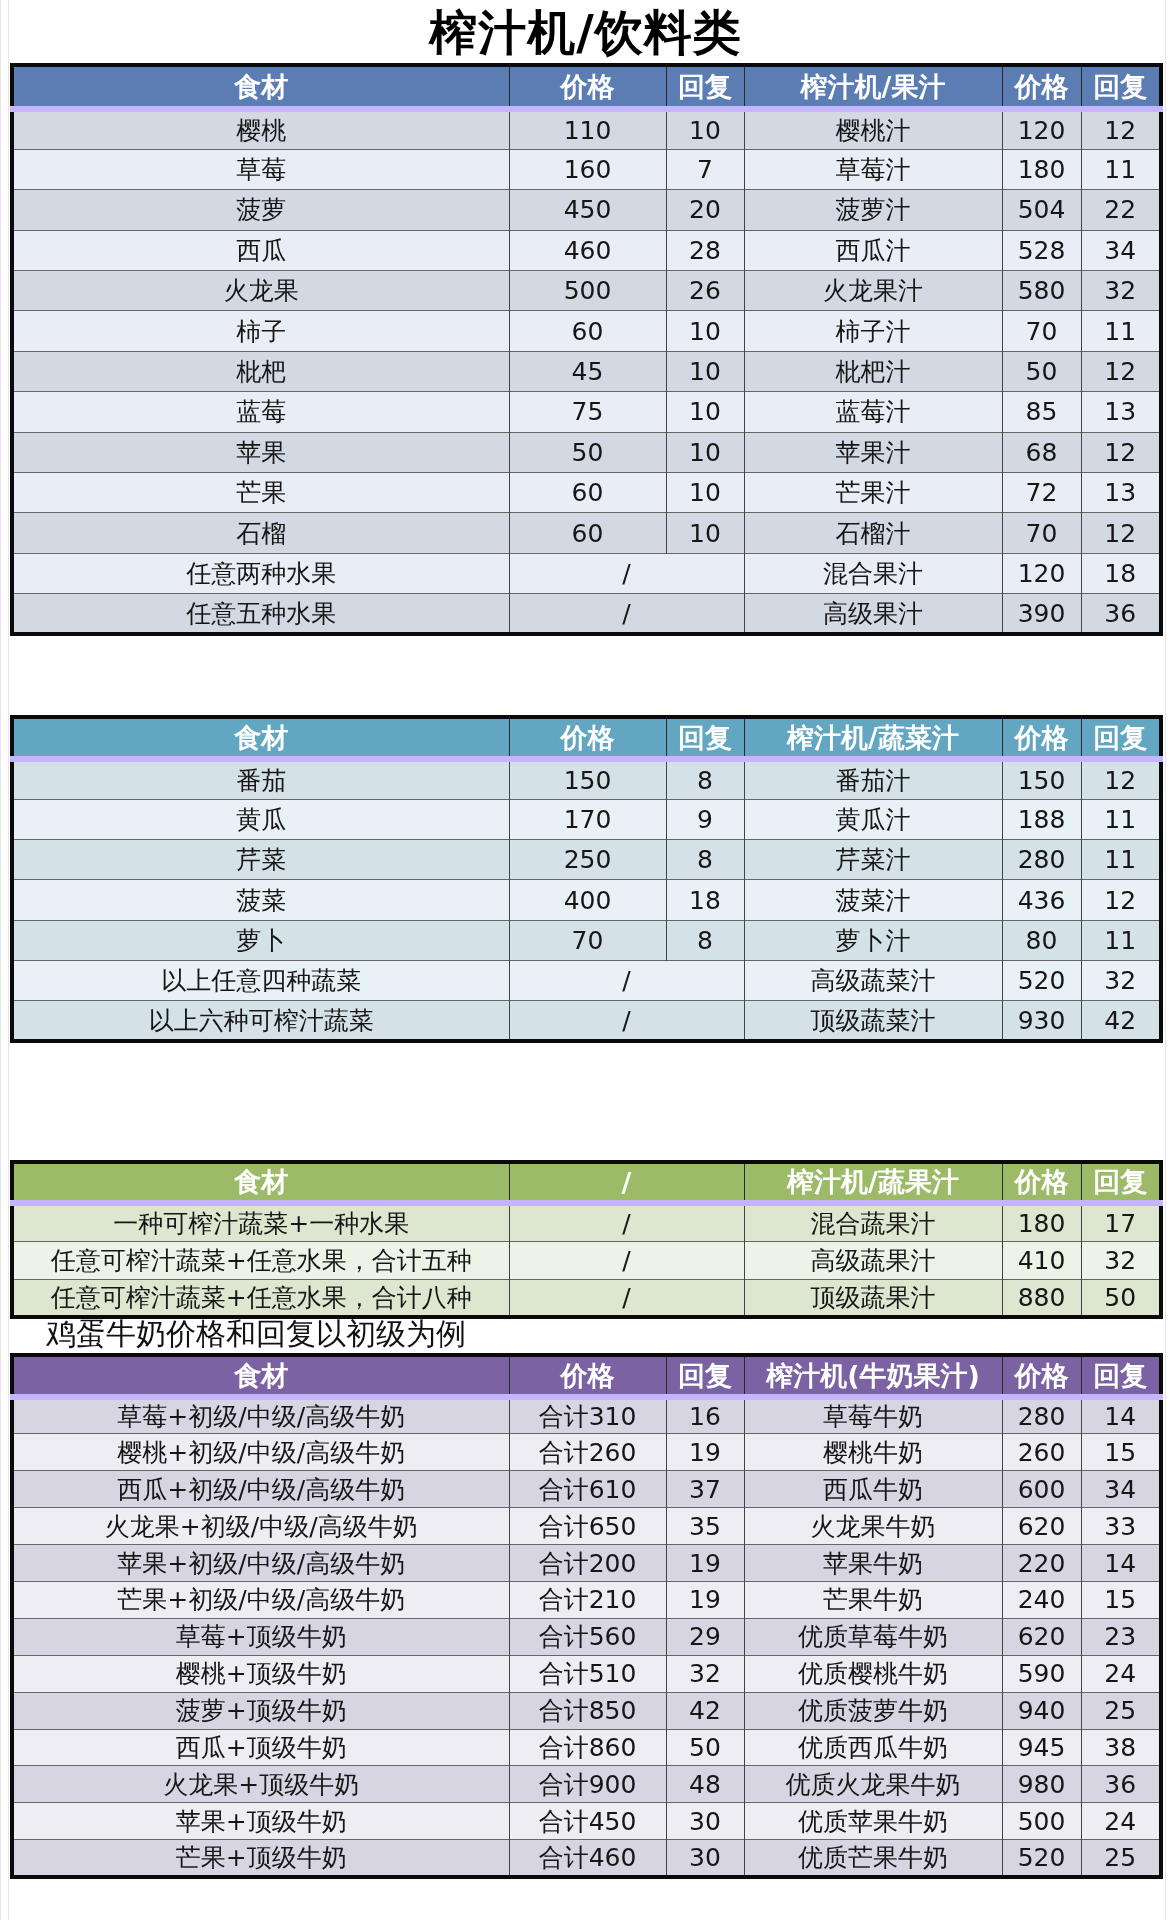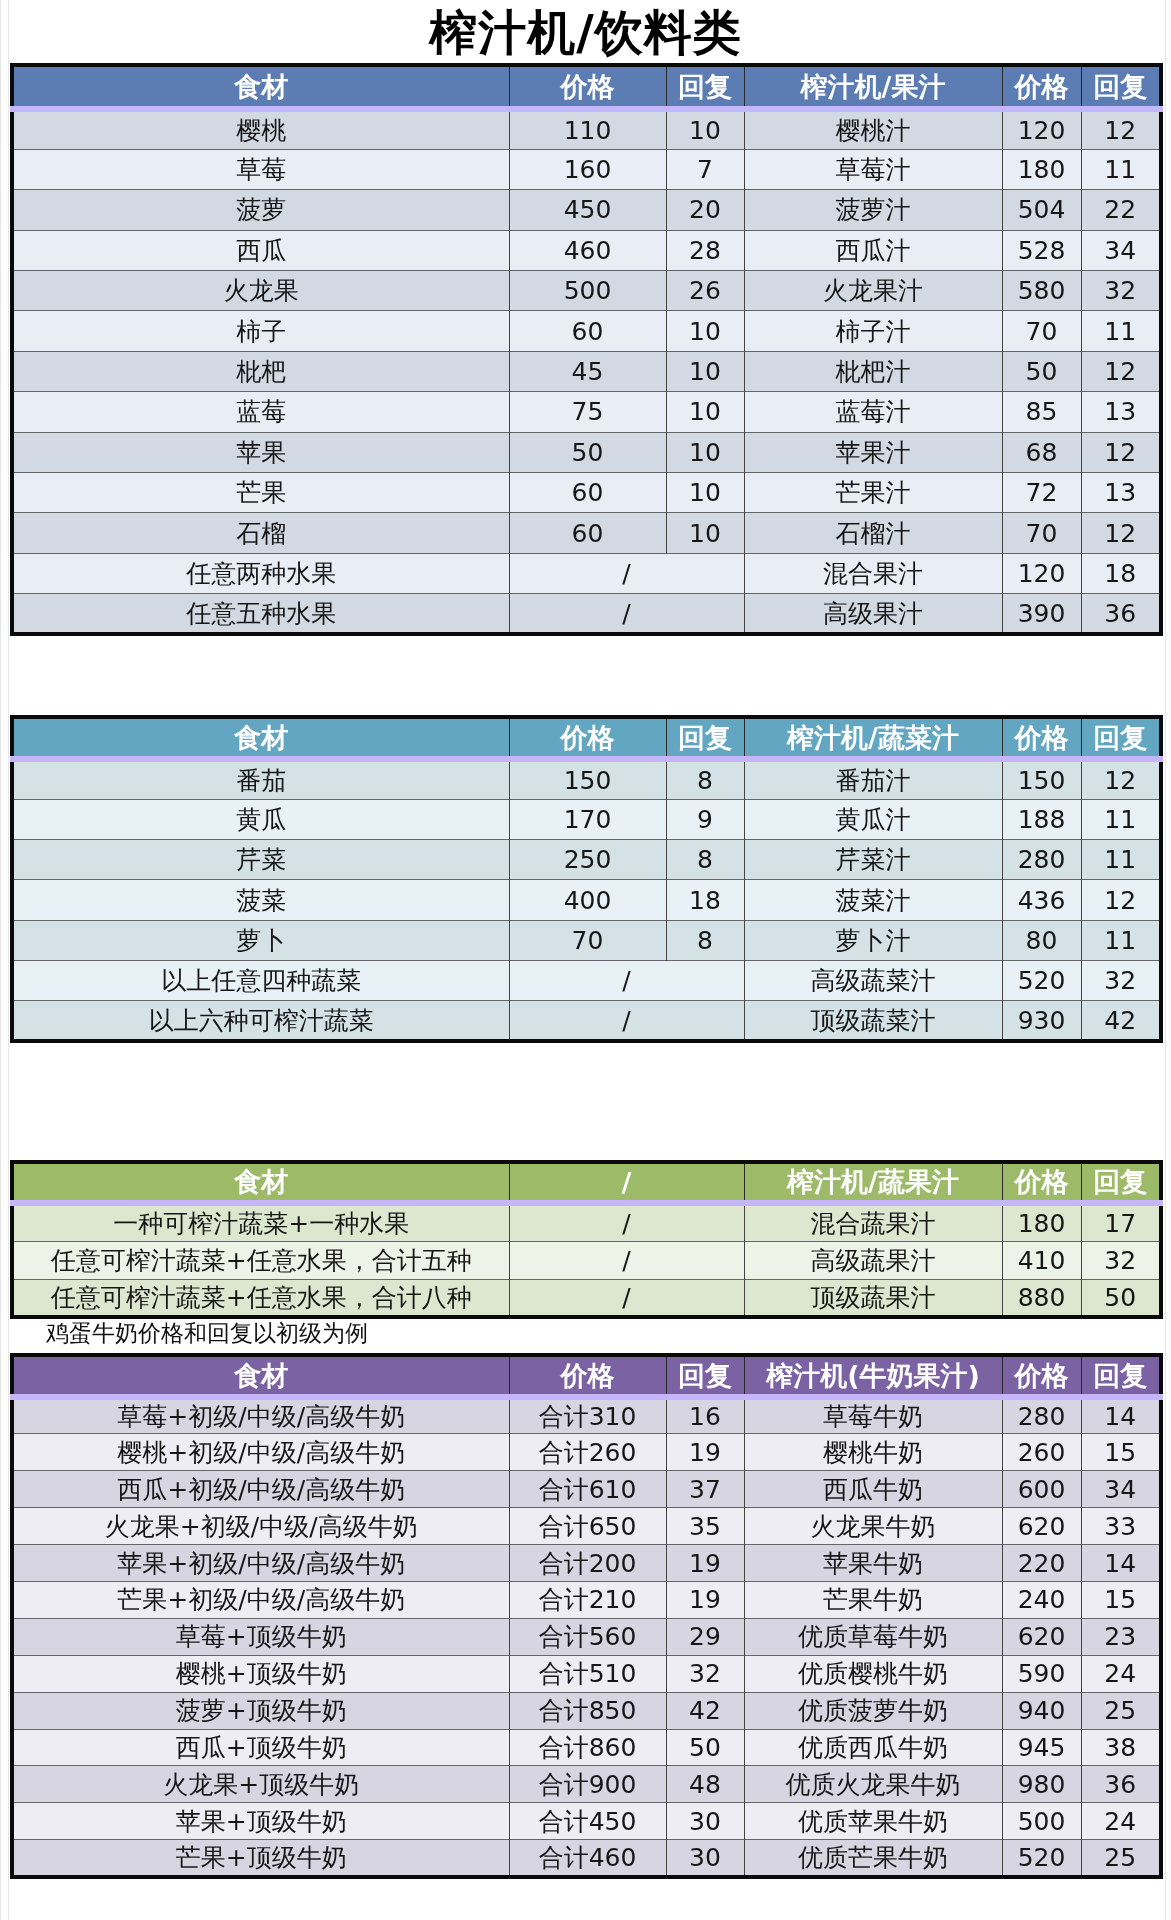--- a/index.html
+++ b/index.html
@@ -15,21 +15,21 @@
   .sheet-gridline-v {
     position: absolute; top: 0; bottom: 0; width: 1px; background: #e6e6e6;
   }
   .title {
     position: absolute; left: 0; width: 1171px; top: 2px; height: 60px;
     text-align: center; font-size: 48px; font-weight: bold; line-height: 60px;
     color: #000; letter-spacing: 1px;
   }
   .note {
     position: absolute; left: 46px; top: 1314px; height: 39px;
-    font-size: 23px; line-height: 39px; color: #111;
+    font-size: 30px; line-height: 39px; color: #111;
   }
   table.sheet {
     position: absolute; left: 10px; width: 1149px;
     border-collapse: collapse; table-layout: fixed;
     border: 4px solid #0a0a0a;
   }
   table.sheet col.c1 { width: 497px; }
   table.sheet col.c2 { width: 157px; }
   table.sheet col.c3 { width: 78px; }
   table.sheet col.c4 { width: 258px; }

